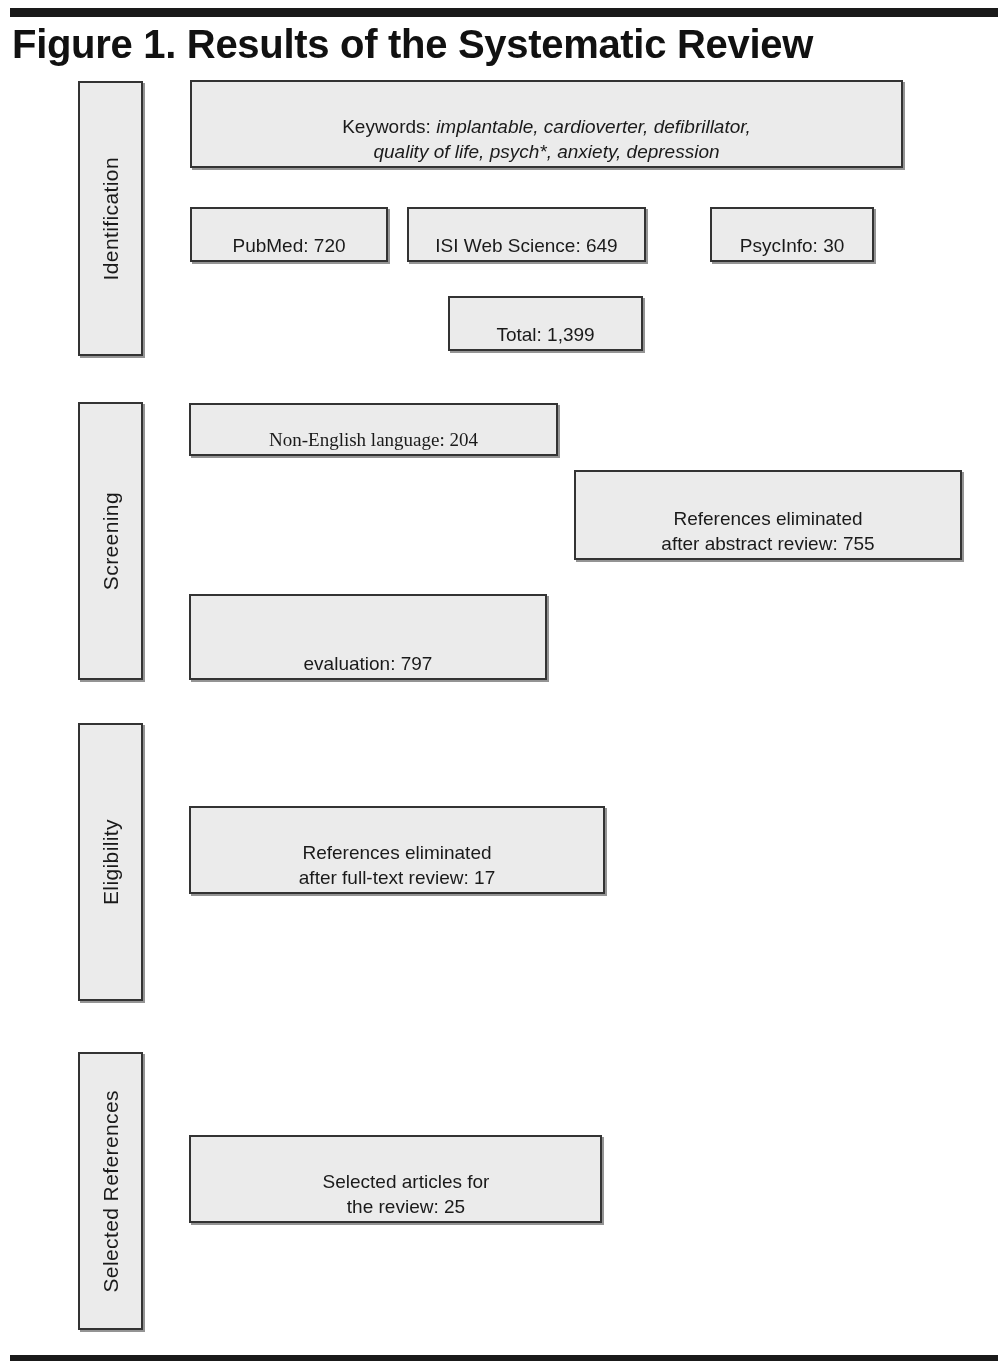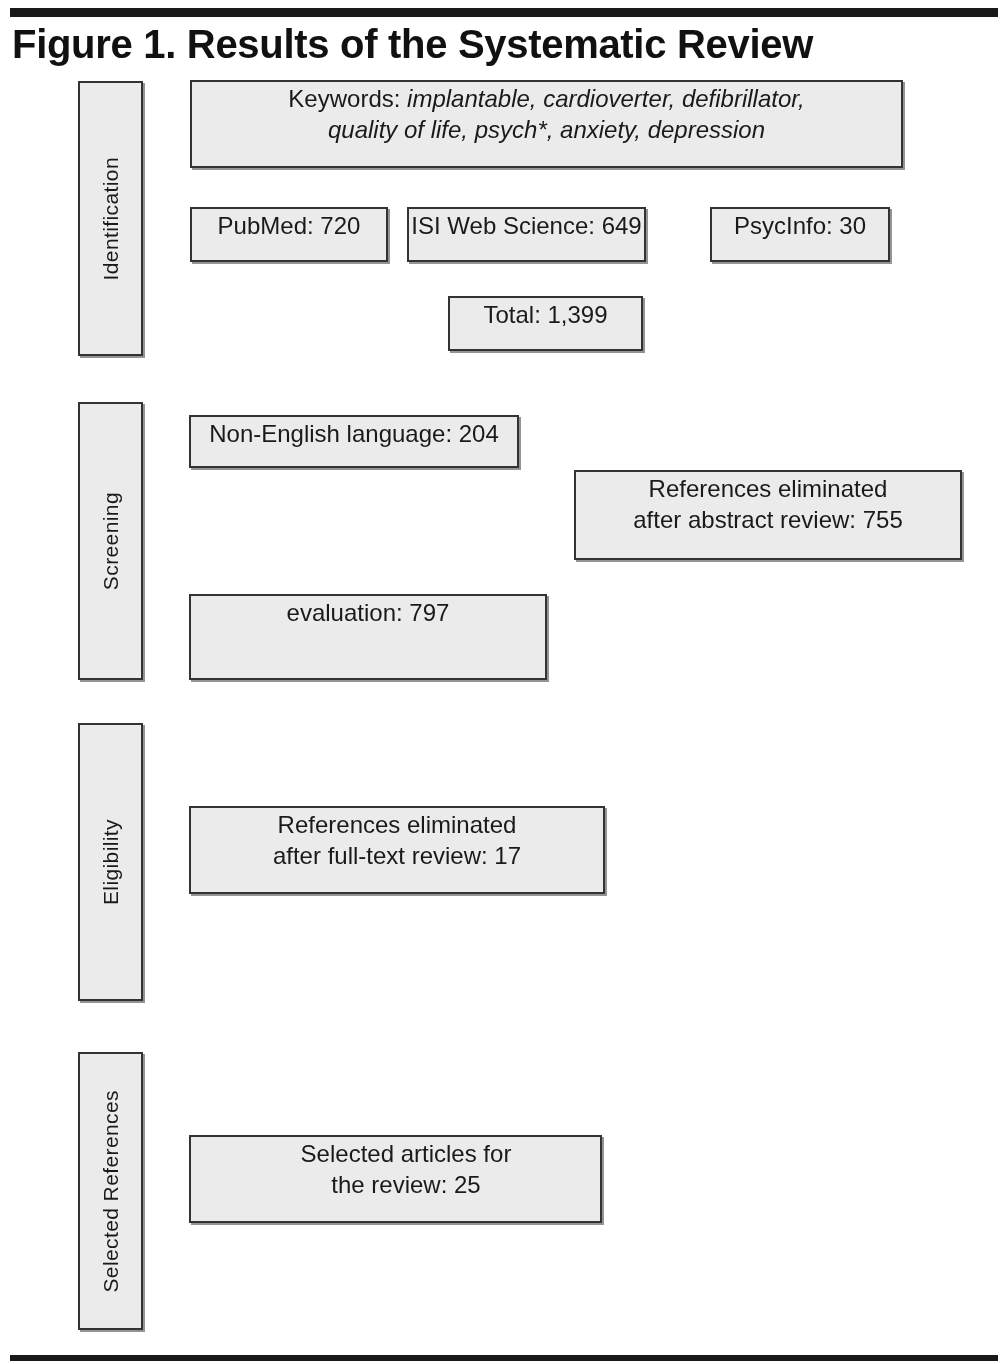--- a/index.html
+++ b/index.html
@@ -53,24 +53,24 @@
   }
 
   
   .box {
     position: absolute;
     box-sizing: border-box;
     background: #ebebeb;
     border: 2px solid #333333;
     box-shadow: 2px 2px 0 0 rgba(60,60,60,0.55);
     display: flex;
-    align-items: flex-start;
+    align-items: flex-end;
     justify-content: center;
     text-align: center;
-    font-size: 24px;
+    font-size: 19px;
     line-height: 1.28;
     color: #1a1a1a;
     padding: 2px 8px;
   }
   .box .inner {
     display: block;
     width: 100%;
   }
   .box .line {
     display: block;
@@ -122,33 +122,33 @@
   </div>
 
   <div class="box" style="left:190px; top:207px; width:198px; height:55px;">
     <span class="line">PubMed: 720</span>
   </div>
 
   <div class="box" style="left:407px; top:207px; width:239px; height:55px;">
     <span class="line">ISI Web Science: 649</span>
   </div>
 
-  <div class="box" style="left:710px; top:207px; width:180px; height:55px;">
+  <div class="box" style="left:710px; top:207px; width:164px; height:55px;">
     <span class="line">PsycInfo: 30</span>
   </div>
 
   <div class="box" style="left:448px; top:296px; width:195px; height:55px;">
     <span class="line">Total: 1,399</span>
   </div>
 
   <div class="stage-label" style="left:78px; top:402px; height:278px;">
     <span class="vtext">Screening</span>
   </div>
 
-  <div class="box" style="left:189px; top:415px; width:330px; height:53px;">
+  <div class="box" style="left:189px; top:403px; width:369px; height:53px;font-family:Liberation Serif, serif;">
     <span class="line">Non-English language: 204</span>
   </div>
 
 
   <div class="box" style="left:189px; top:594px; width:358px; height:86px;">
     <span class="inner">
       <span class="line">evaluation: 797</span>
     </span>
   </div>
 

